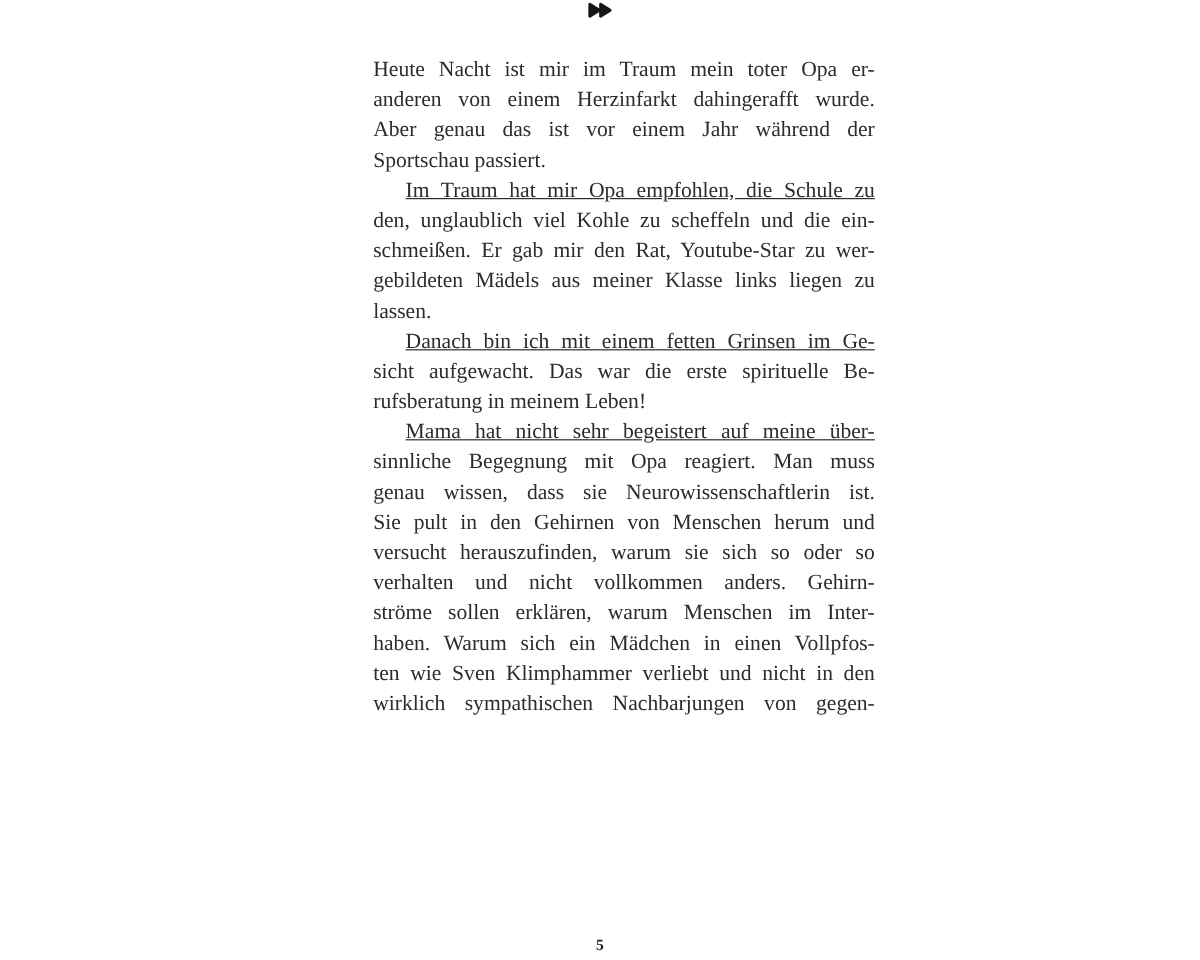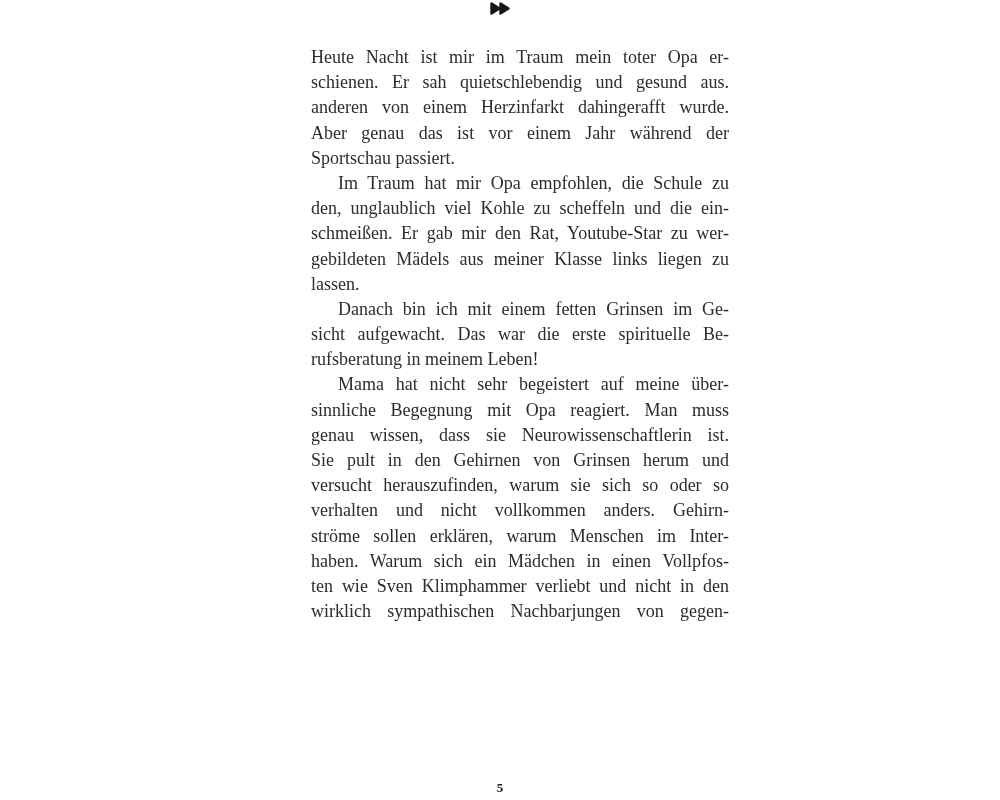--- a/index.html
+++ b/index.html
@@ -41,20 +41,21 @@
   .line {
     height: 25.2px;
     line-height: 25.2px;
     text-align: justify;
     text-align-last: justify;
     white-space: normal;
     overflow: visible;
   }
   .line.indent {
     text-indent: 27px;
+    text-decoration: underline;
   }
   .line.para-end {
     text-align-last: left;
   }
   .page-number {
     position: absolute;
     top: 780px;
     left: 0;
     right: 0;
     text-align: center;
@@ -72,36 +73,35 @@
     <span>
       <svg width="22" height="15" viewBox="0 0 22 15" aria-hidden="true">
         <path d="M2.5 2.5 L10.5 7.5 L2.5 12.5 Z" fill="#161616" stroke="#161616" stroke-width="2.4" stroke-linejoin="round"></path>
         <path d="M11.5 2.5 L19.5 7.5 L11.5 12.5 Z" fill="#161616" stroke="#161616" stroke-width="2.4" stroke-linejoin="round"></path>
       </svg>
     </span>
   </div>
 
   <div class="text-block">
       <div class="line">Heute Nacht ist mir im Traum mein toter Opa er-</div>
-      <div class="line">schienen. Er sah quietschlebendig und gesund aus.</div>
       <div class="line">anderen von einem Herzinfarkt dahingerafft wurde.</div>
       <div class="line">Aber genau das ist vor einem Jahr während der</div>
       <div class="line para-end">Sportschau passiert.</div>
       <div class="line indent">Im Traum hat mir Opa empfohlen, die Schule zu</div>
       <div class="line">den, unglaublich viel Kohle zu scheffeln und die ein-</div>
       <div class="line">schmeißen. Er gab mir den Rat, Youtube-Star zu wer-</div>
       <div class="line">gebildeten Mädels aus meiner Klasse links liegen zu</div>
       <div class="line para-end">lassen.</div>
       <div class="line indent">Danach bin ich mit einem fetten Grinsen im Ge-</div>
       <div class="line">sicht aufgewacht. Das war die erste spirituelle Be-</div>
       <div class="line para-end">rufsberatung in meinem Leben!</div>
       <div class="line indent">Mama hat nicht sehr begeistert auf meine über-</div>
       <div class="line">sinnliche Begegnung mit Opa reagiert. Man muss</div>
       <div class="line">genau wissen, dass sie Neurowissenschaftlerin ist.</div>
-      <div class="line">Sie pult in den Gehirnen von Grinsen herum und</div>
+      <div class="line">Sie pult in den Gehirnen von Menschen herum und</div>
       <div class="line">versucht herauszufinden, warum sie sich so oder so</div>
       <div class="line">verhalten und nicht vollkommen anders. Gehirn-</div>
       <div class="line">ströme sollen erklären, warum Menschen im Inter-</div>
       <div class="line">haben. Warum sich ein Mädchen in einen Vollpfos-</div>
       <div class="line">ten wie Sven Klimphammer verliebt und nicht in den</div>
       <div class="line">wirklich sympathischen Nachbarjungen von gegen-</div>
     </div>
 
   <div class="page-number">5</div>
 

